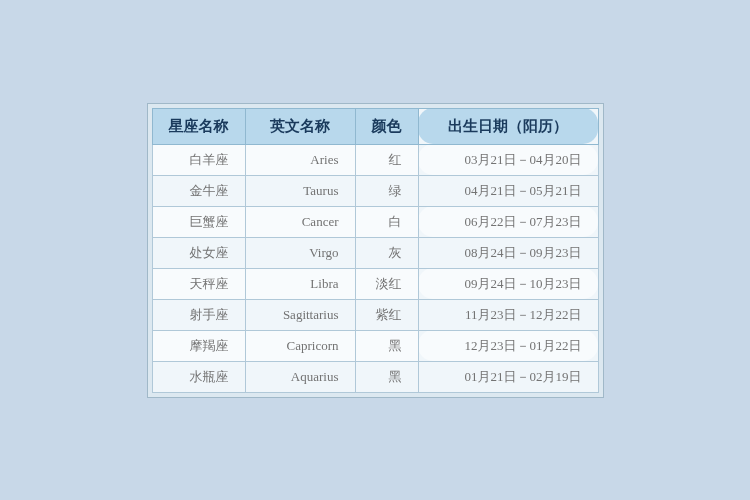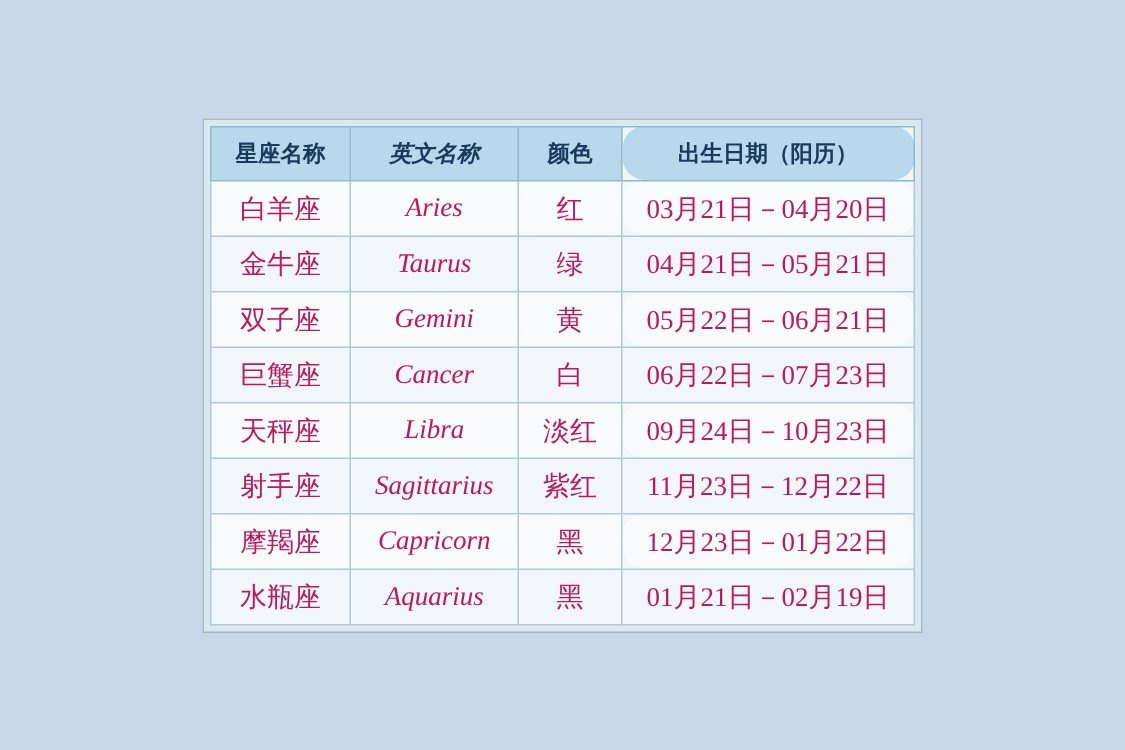--- a/index.html
+++ b/index.html
@@ -33,34 +33,34 @@
       background-color: #b8d8ec;
       color: #1a3a5c;
       font-weight: bold;
       text-align: center;
       padding: 8px 16px;
       border: 1px solid #90b8d0;
       font-size: 15px;
     }
 
     td {
-      text-align: center;
+      text-align: right;
       padding: 6px 16px;
       border: 1px solid #b0c8d8;
-      font-size: 18px;
-      color: #be185d;
+      font-size: 13px;
+      color: #737373;
       background-color: #f8fbfd;
     }
 
     tr:nth-child(even) td {
       background-color: #f0f6fa;
     }
 
     .col-cn { min-width: 80px; margin-top: 28px; }
-    .col-en { min-width: 110px; font-style: italic; }
+    .col-en { min-width: 110px; }
     .col-color { min-width: 50px; }
     .col-date { min-width: 180px; border-radius: 15px; }
   </style>
 </head>
 <body>
 
 <div class="table-container">
   <table>
     <thead>
       <tr>
@@ -77,30 +77,30 @@
           <td class="col-color">红</td>
           <td class="col-date">03月21日－04月20日</td>
         </tr>
         <tr>
           <td class="col-cn">金牛座</td>
           <td class="col-en">Taurus</td>
           <td class="col-color">绿</td>
           <td class="col-date">04月21日－05月21日</td>
         </tr>
         <tr>
-          <td class="col-cn">双子座</td>
-          <td class="col-en">Gemini</td>
-          <td class="col-color">黄</td>
-          <td class="col-date">05月22日－06月21日</td>
-        </tr>
-        <tr>
           <td class="col-cn">巨蟹座</td>
           <td class="col-en">Cancer</td>
           <td class="col-color">白</td>
           <td class="col-date">06月22日－07月23日</td>
+        </tr>
+        <tr>
+          <td class="col-cn">处女座</td>
+          <td class="col-en">Virgo</td>
+          <td class="col-color">灰</td>
+          <td class="col-date">08月24日－09月23日</td>
         </tr>
         <tr>
           <td class="col-cn">天秤座</td>
           <td class="col-en">Libra</td>
           <td class="col-color">淡红</td>
           <td class="col-date">09月24日－10月23日</td>
         </tr>
         <tr>
           <td class="col-cn">射手座</td>
           <td class="col-en">Sagittarius</td>

